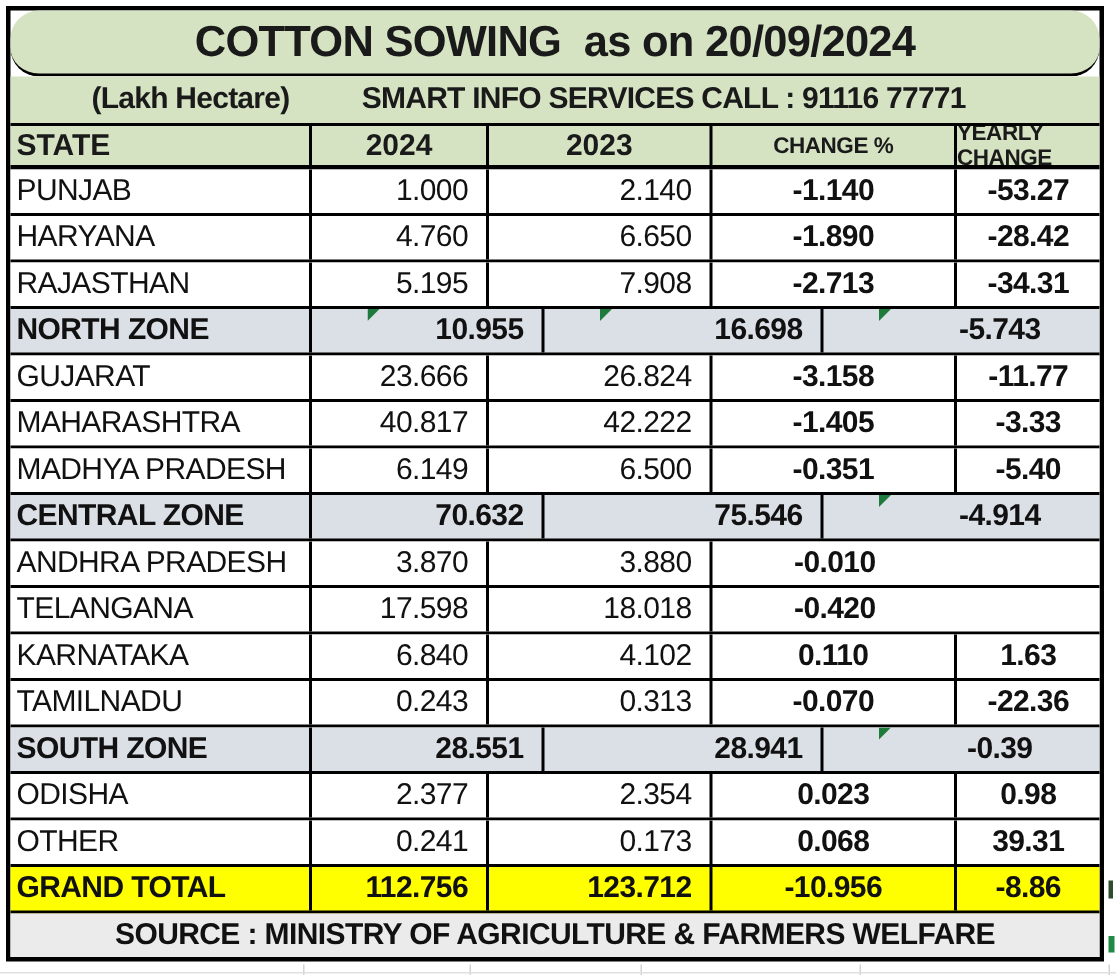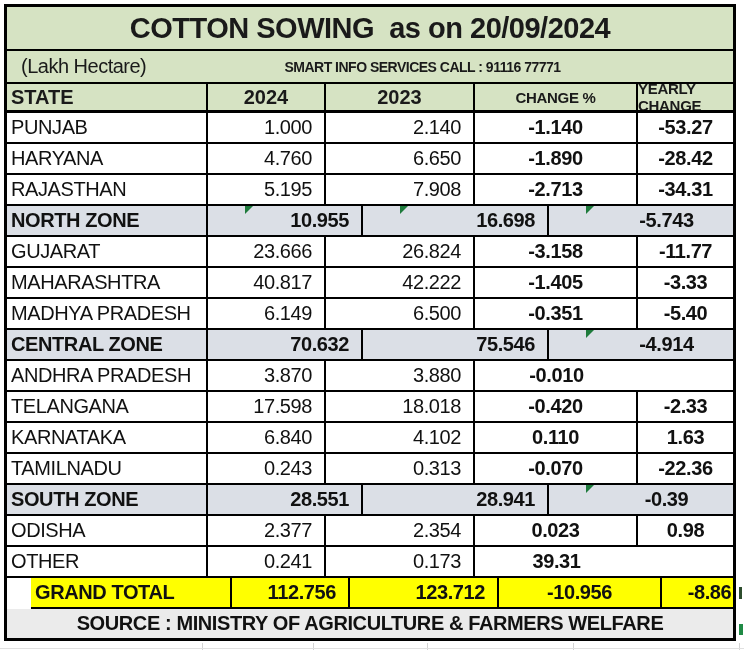--- a/index.html
+++ b/index.html
@@ -13,43 +13,43 @@
   .sheet{position:relative;width:744px;height:650px;background:#fff;}
   .tablewrap{position:absolute;left:4px;top:4px;width:732px;
     border:3px solid var(--border);background:#fff;}
   .row{border-bottom:2px solid var(--border);}
   .grid{display:grid;grid-template-columns:201px 118px 149px 163px 95px;}
   .cell{position:relative;border-right:2px solid var(--border);display:flex;
     align-items:center;overflow:hidden;}
   .cell:last-child{border-right:none;}
   
   .title-row{height:44px;background:var(--header_bg);display:flex;
-    align-items:center;justify-content:center;}
+    align-items:center;justify-content:center;border-radius:19px;}
   .title-row .t{font-size:29px;font-weight:700;color:#1a1a1a;white-space:pre;letter-spacing:-0.5px;}
   
   .sub-row{height:33px;background:var(--header_bg);display:flex;align-items:center;}
-  .sub-unit{width:165px;padding-left:14px;font-size:20px;font-weight:400;color:#1a1a1a;letter-spacing:-0.5px;}
-  .sub-info{flex:1;text-align:center;padding-right:60px;font-size:14px;font-weight:700;color:#1a1a1a;letter-spacing:-0.5px;}
+  .sub-unit{width:165px;padding-left:14px;font-size:20px;font-weight:700;color:#1a1a1a;letter-spacing:-0.5px;margin-left:40px;}
+  .sub-info{flex:1;text-align:center;padding-right:60px;font-size:20px;font-weight:700;color:#1a1a1a;letter-spacing:-0.5px;}
   
   .header-row{height:29px;background:var(--header_bg);border-bottom:3px solid var(--border);}
   .header-row .cell{font-weight:700;color:#1a1a1a;}
   .h0{justify-content:flex-start;padding-left:4px;font-size:20px;}
   .h1,.h2{justify-content:center;font-size:20px;}
   .h3,.h4{justify-content:center;font-size:15px;letter-spacing:-0.3px;}
   
   .drow{height:31px;background:#fff;}
   .drow .cell{font-size:20px;color:#111;letter-spacing:-0.4px;}
   .c-state{justify-content:flex-start;padding-left:4px;}
   .c-num{justify-content:flex-end;padding-right:12px;}
   .c-change{justify-content:center;font-weight:700;}
   .neg{color:var(--negative);}
   .pos{color:var(--positive);}
   .zone{background:var(--zone_bg);gap:37px;}
   .zone .cell{font-weight:700;}
-  .total{background:var(--total_bg);margin-left:24px;}
+  .total{background:var(--total_bg);}
   .total .cell{font-weight:700;}
   .corner-marker{position:absolute;left:0;top:0;width:0;height:0;
     border-top:8px solid var(--marker);border-right:8px solid transparent;}
   
   .source-row{height:29px;background:var(--source_bg);display:flex;
     align-items:center;justify-content:center;border-bottom:none;}
   .source-row .t{font-size:20px;font-weight:700;color:#111;letter-spacing:-0.4px;}
   
   .gridline-v{position:absolute;width:1px;background:#d4d4d4;top:643px;height:7px;}
   .gridline-h{position:absolute;left:0;top:648px;width:744px;height:1px;background:#e0e0e0;}
@@ -252,23 +252,20 @@
           </div>
           <div class="cell c-num">
             <span>17.598</span>
           </div>
           <div class="cell c-num">
             <span>18.018</span>
           </div>
           <div class="cell c-change neg">
             <span>-0.420</span>
           </div>
-          <div class="cell c-change neg">
-            <span>-2.33</span>
-          </div>
         </div>
         <div class="grid row drow state">
           <div class="cell c-state">
             <span>KARNATAKA</span>
           </div>
           <div class="cell c-num">
             <span>6.840</span>
           </div>
           <div class="cell c-num">
             <span>4.102</span>
@@ -335,20 +332,23 @@
         </div>
         <div class="grid row drow state">
           <div class="cell c-state">
             <span>OTHER</span>
           </div>
           <div class="cell c-num">
             <span>0.241</span>
           </div>
           <div class="cell c-num">
             <span>0.173</span>
+          </div>
+          <div class="cell c-change pos">
+            <span>0.068</span>
           </div>
           <div class="cell c-change pos">
             <span>39.31</span>
           </div>
         </div>
         <div class="grid row drow total">
           <div class="cell c-state">
             <span>GRAND TOTAL</span>
           </div>
           <div class="cell c-num">

